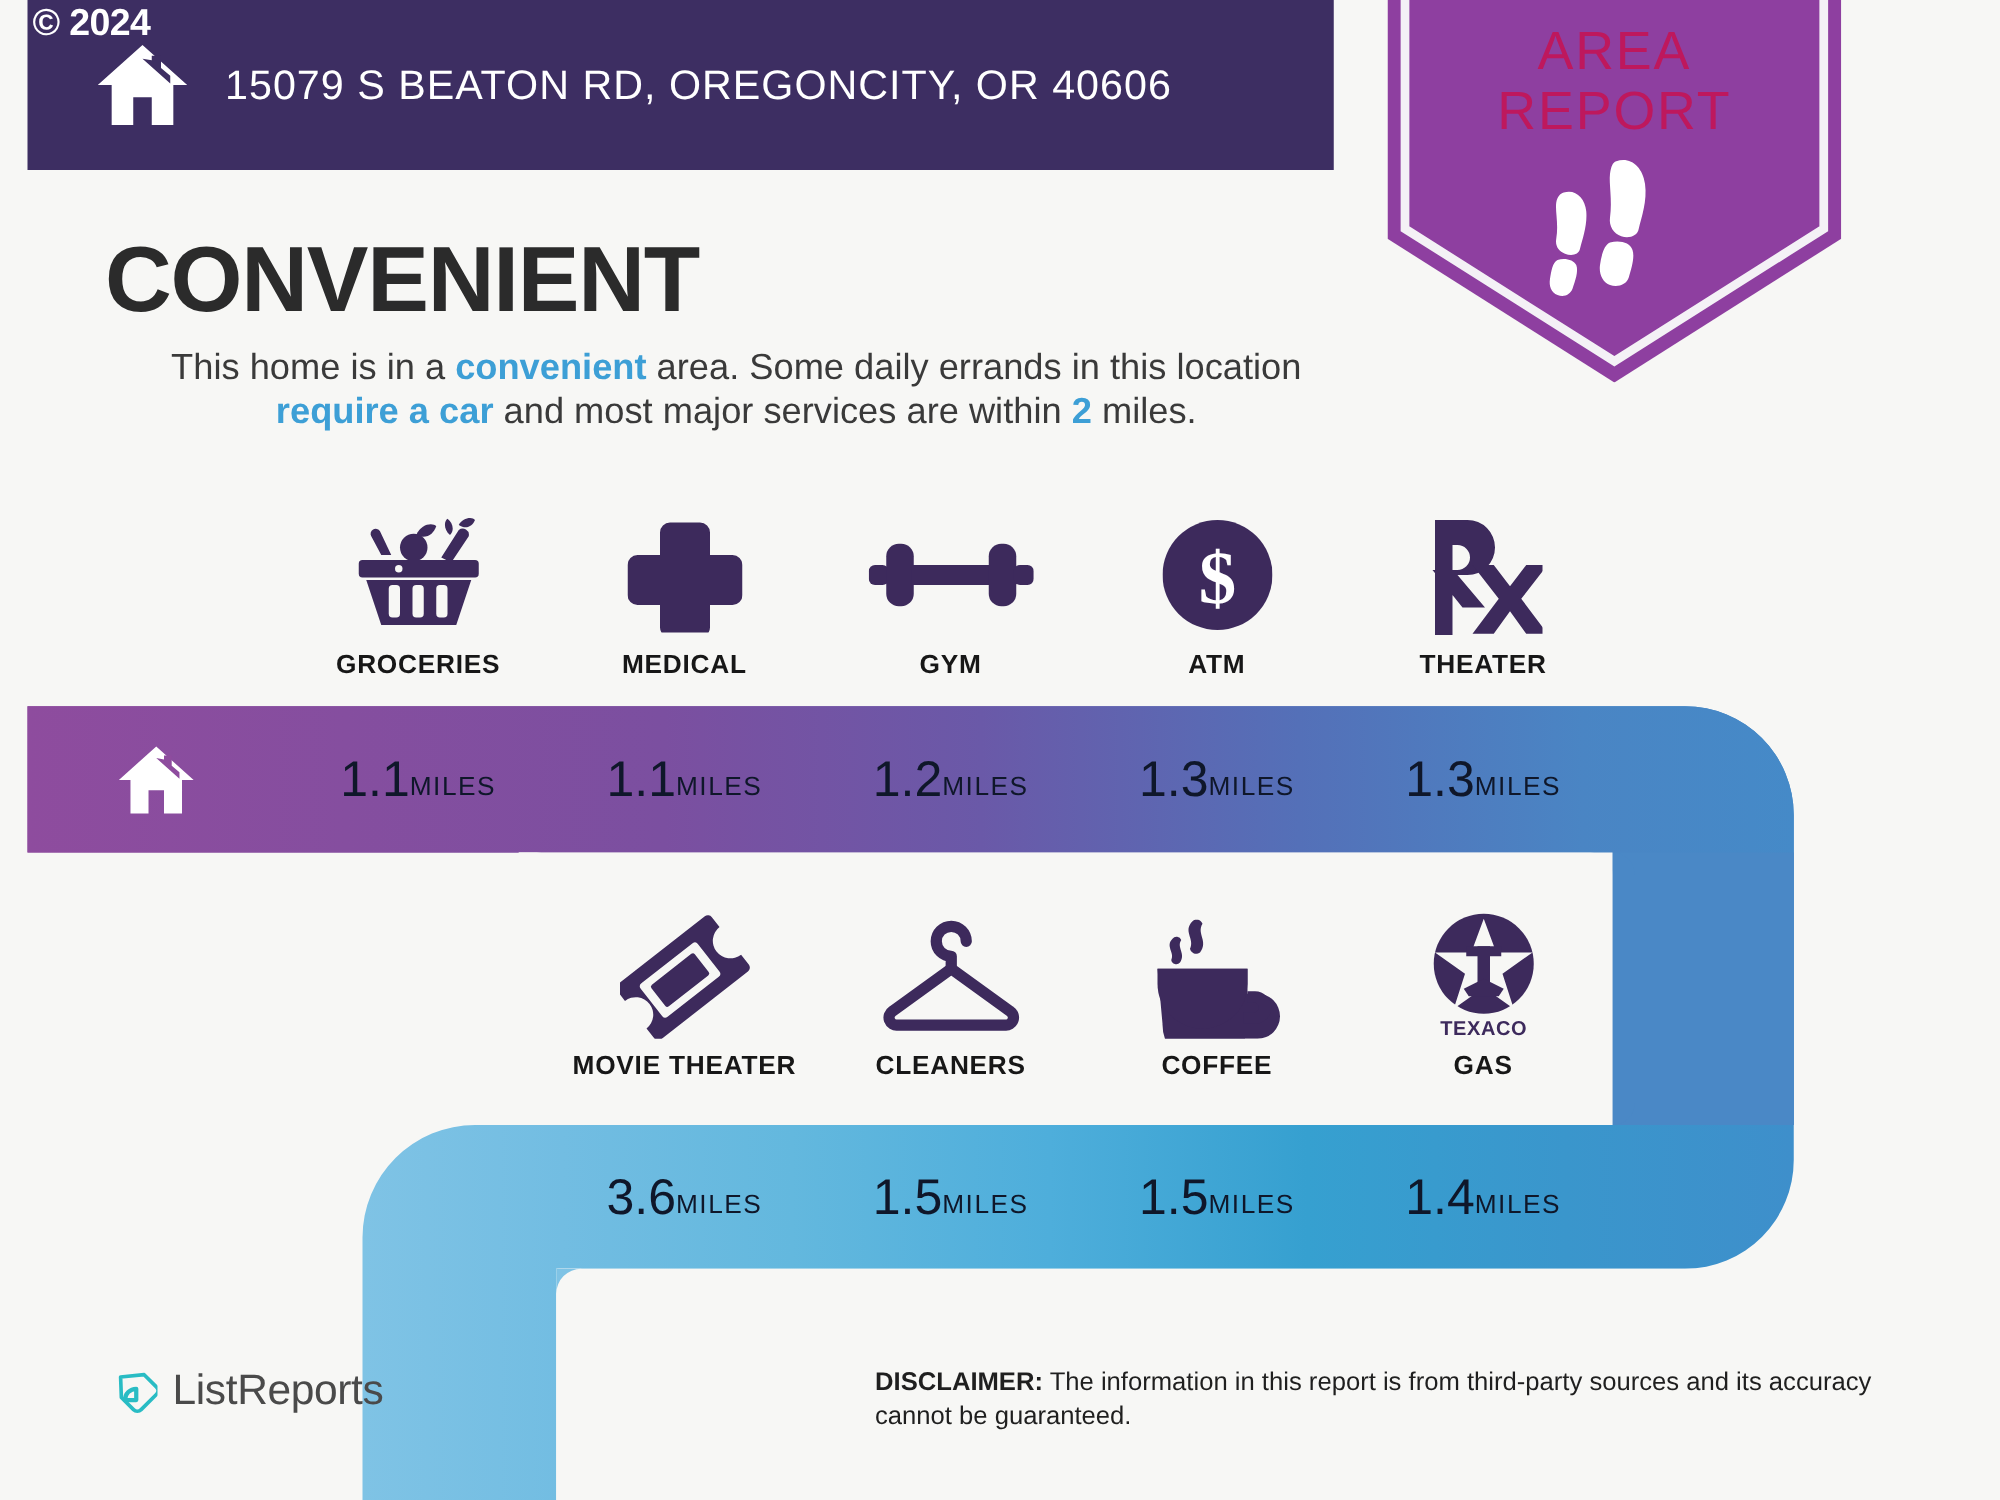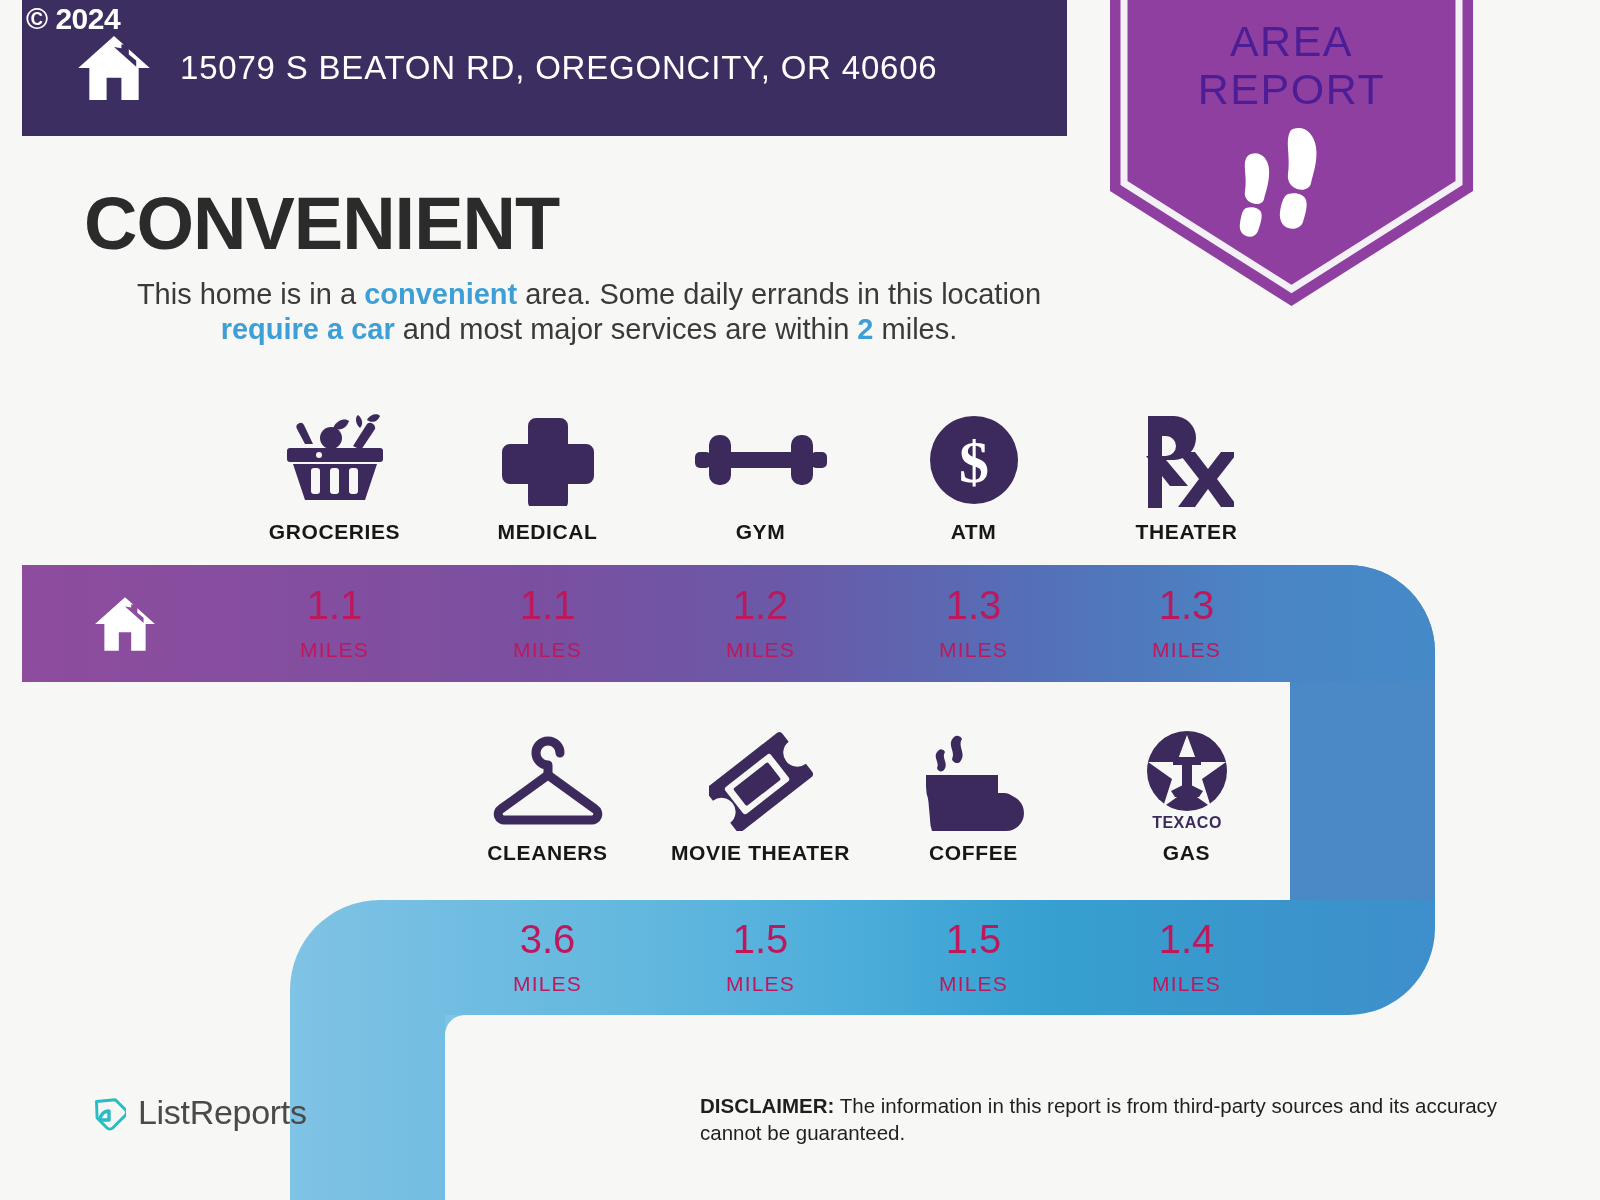--- a/index.html
+++ b/index.html
@@ -31,21 +31,21 @@
   }
 
   
   .badge {
     position: absolute; left: 1110px; top: -14px;
     width: 363px; height: 320px; z-index: 20;
   }
   .badge svg { display: block; }
   .badge-text {
     position: absolute; top: 34px; left: 0; width: 100%;
-    text-align: center; color: #4c1d95;
+    text-align: center; color: #be185d;
     font-size: 43px; font-weight: 400; line-height: 1.0;
     letter-spacing: 1.5px;
   }
   .badge-text .l2 { display: block; margin-top: 5px; }
 
   
   .title {
     position: absolute; left: 84px; top: 187px;
     font-size: 74px; font-weight: bold; color: #2b2b2b;
     letter-spacing: -1px; line-height: 1;
@@ -72,23 +72,23 @@
     margin-top: 12px;
     font-size: 21px; font-weight: bold; color: #171717;
     letter-spacing: 0.6px; white-space: nowrap;
   }
 
   
   .ribbon { position: absolute; left: 0; top: 0; width: 1600px; height: 1200px; }
 
   .cells { position: absolute; left: 0; top: 0; width: 1600px; height: 1200px; }
   .cell {
-    position: absolute; display: flex; flex-direction: column;
+    position: absolute; display: flex; flex-direction: row;
     align-items: center; justify-content: center;
-    color: #be185d;
+    color: #0f172a;
   }
   .cell .val { font-size: 40px; font-weight: 400; line-height: 1; }
   .cell .unit {
     font-size: 21px; font-weight: 400; letter-spacing: 1.2px; margin-top: 13px;
   }
   .cell .homeicon { width: 66px; height: 62px; }
 
   
   .logo {
     position: absolute; left: 84px; top: 1090px;
@@ -259,39 +259,39 @@
         <path d="M44 40 h17 l13 17 l13 -17 h17 l-21 27 l21 28 h-17 l-13 -18 l-13 18 h-17 l21 -28 z" transform="translate(-6,0)"></path>
       </svg>
     </div>
     <div class="icon-label">THEATER</div>
   </div>
 </div>
 
 <div class="icon-row row2">
   <div class="icon-cell">
     <div class="icon-glyph">
-      <svg width="122" height="96" viewBox="0 0 122 96" fill="none" stroke="#3d2a5c" stroke-width="9" stroke-linecap="round" stroke-linejoin="round">
-        <path d="M61 42 v-10 a12 12 0 1 1 12 -12"></path>
-        <path d="M61 42 L14 76 a6 6 0 0 0 4 11 h86 a6 6 0 0 0 4 -11 Z"></path>
-      </svg>
-    </div>
-    <div class="icon-label">CLEANERS</div>
-  </div>
-
-  <div class="icon-cell">
-    <div class="icon-glyph">
       <svg width="104" height="100" viewBox="0 0 104 100">
         <g transform="rotate(-38 52 50)" fill="#3d2a5c">
           <path d="M6 22 h88 a4 4 0 0 1 4 4 v10 a14 14 0 0 0 0 28 v10 a4 4 0 0 1 -4 4 H6 a4 4 0 0 1 -4 -4 V64 a14 14 0 0 0 0 -28 V26 a4 4 0 0 1 4 -4 z"></path>
           <rect x="18" y="33" width="58" height="34" rx="3" fill="#f7f7f5"></rect>
           <rect x="25" y="39" width="44" height="22" rx="2" fill="#3d2a5c"></rect>
         </g>
       </svg>
     </div>
     <div class="icon-label">MOVIE THEATER</div>
+  </div>
+
+  <div class="icon-cell">
+    <div class="icon-glyph">
+      <svg width="122" height="96" viewBox="0 0 122 96" fill="none" stroke="#3d2a5c" stroke-width="9" stroke-linecap="round" stroke-linejoin="round">
+        <path d="M61 42 v-10 a12 12 0 1 1 12 -12"></path>
+        <path d="M61 42 L14 76 a6 6 0 0 0 4 11 h86 a6 6 0 0 0 4 -11 Z"></path>
+      </svg>
+    </div>
+    <div class="icon-label">CLEANERS</div>
   </div>
 
   <div class="icon-cell">
     <div class="icon-glyph">
       <svg width="104" height="100" viewBox="0 0 104 100" fill="#3d2a5c">
         <path d="M32 6 c-8 8 2 14 -2 22 a5 5 0 0 0 8 3 c7 -9 -3 -15 2 -23 a5 5 0 0 0 -8 -2 Z"></path>
         <path d="M16 20 c-6 6 2 11 -1 17 a4 4 0 0 0 7 2 c5 -7 -3 -12 1 -18 a4 4 0 0 0 -7 -1 Z"></path>
         <path d="M4 44 h72 v20 h8 a18 18 0 0 1 0 36 h-10 a34 34 0 0 1 -66 -12 Z"></path>
         <path d="M4 44 h72 v12 a36 36 0 0 1 -36 36 a36 36 0 0 1 -36 -36 Z"></path>
         <path d="M76 62 h6 a13 13 0 0 1 0 26 h-9 v-9 h8 a4 4 0 0 0 0 -8 h-5 z"></path>

